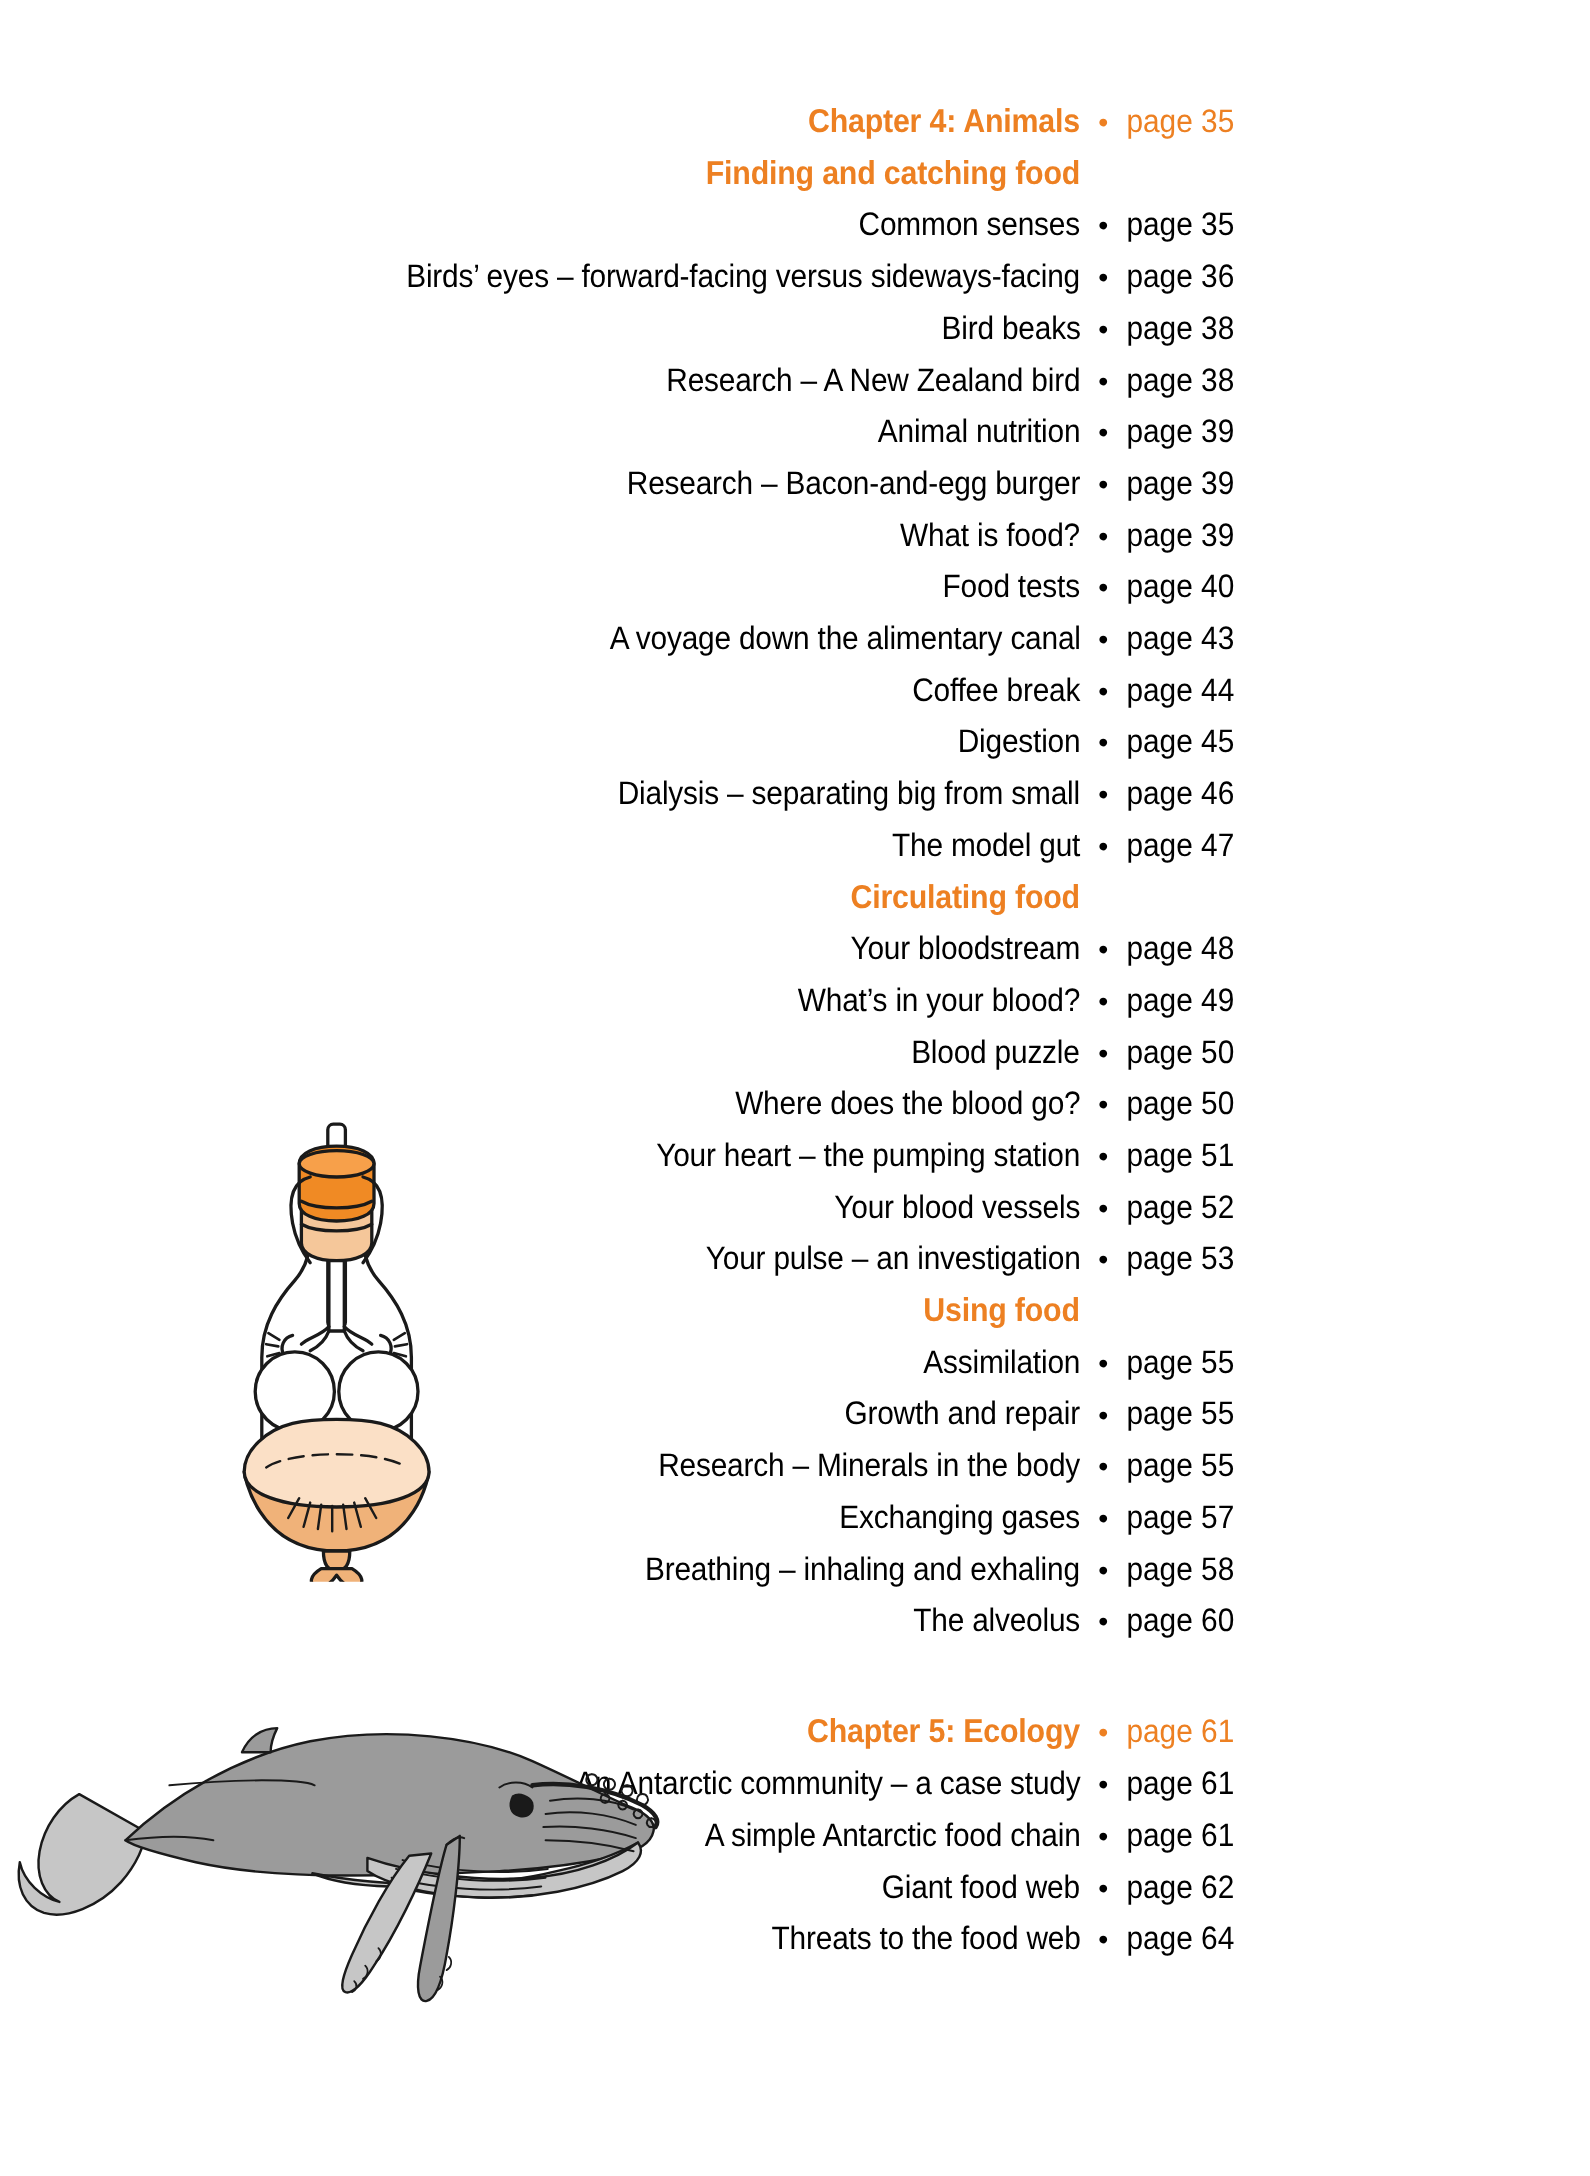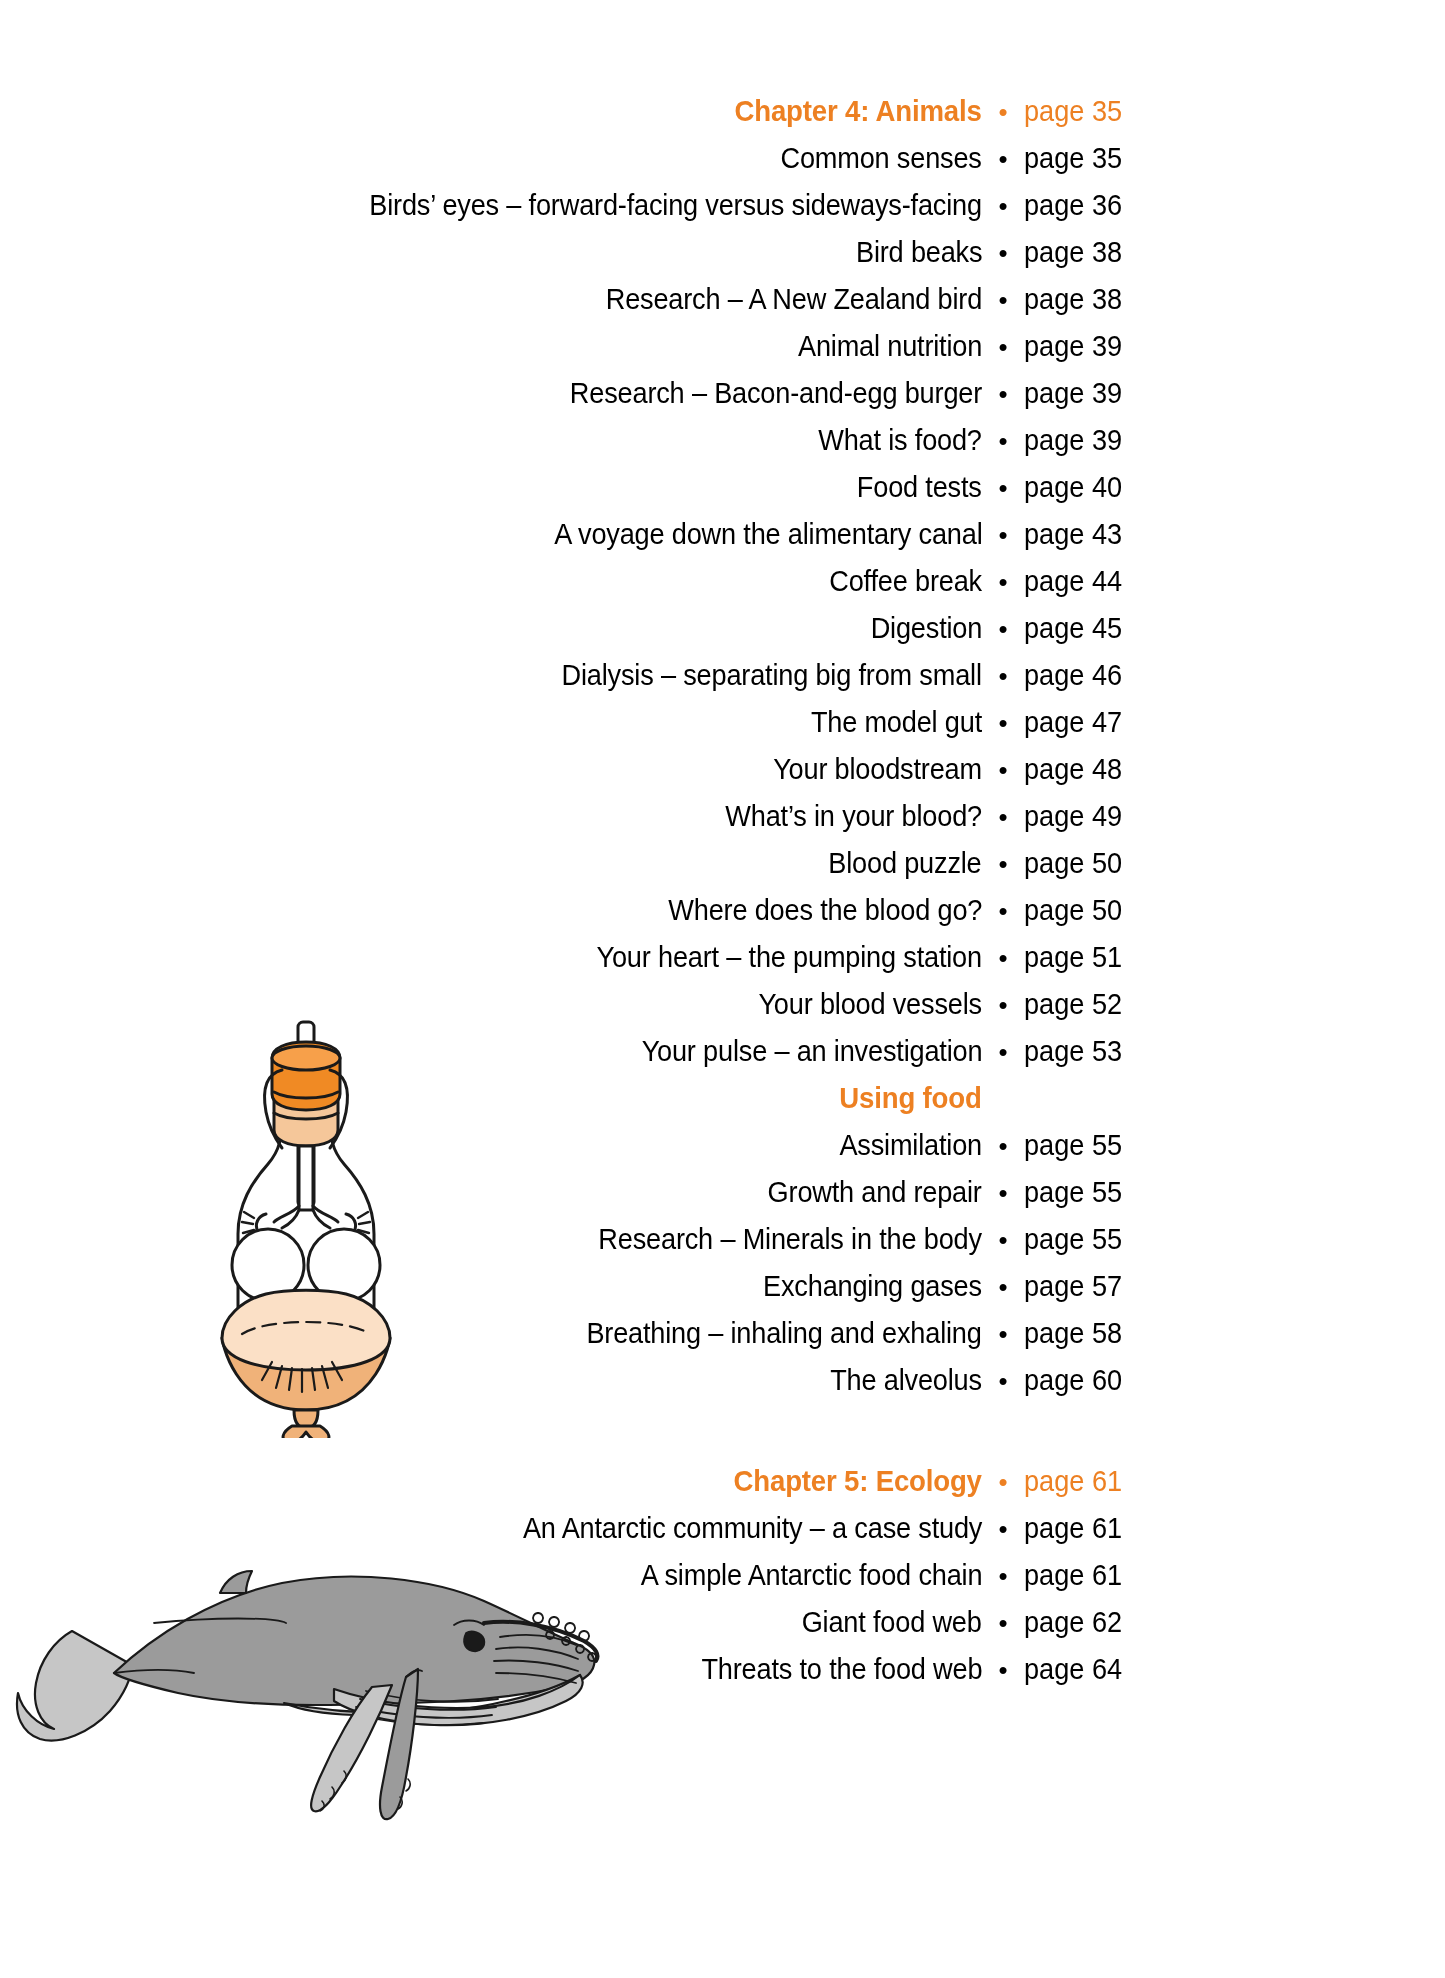--- a/index.html
+++ b/index.html
@@ -111,20 +111,25 @@
 <body>
 
 <div id="page">
 
   <div class="toc" id="toc-list">
       <div class="row chapter">
         <div class="title-cell">Chapter 4: Animals</div>
         <div class="dot-cell">•</div>
         <div class="page-cell">page 35</div>
       </div>
+      <div class="row section">
+        <div class="title-cell">Finding and catching food</div>
+        <div class="dot-cell">•</div>
+        <div class="page-cell"></div>
+      </div>
       <div class="row item">
         <div class="title-cell">Common senses</div>
         <div class="dot-cell">•</div>
         <div class="page-cell">page 35</div>
       </div>
       <div class="row item">
         <div class="title-cell">Birds’ eyes – forward-facing versus sideways-facing</div>
         <div class="dot-cell">•</div>
         <div class="page-cell">page 36</div>
       </div>
@@ -175,20 +180,25 @@
       </div>
       <div class="row item">
         <div class="title-cell">Dialysis – separating big from small</div>
         <div class="dot-cell">•</div>
         <div class="page-cell">page 46</div>
       </div>
       <div class="row item">
         <div class="title-cell">The model gut</div>
         <div class="dot-cell">•</div>
         <div class="page-cell">page 47</div>
+      </div>
+      <div class="row section">
+        <div class="title-cell">Circulating food</div>
+        <div class="dot-cell">•</div>
+        <div class="page-cell"></div>
       </div>
       <div class="row item">
         <div class="title-cell">Your bloodstream</div>
         <div class="dot-cell">•</div>
         <div class="page-cell">page 48</div>
       </div>
       <div class="row item">
         <div class="title-cell">What’s in your blood?</div>
         <div class="dot-cell">•</div>
         <div class="page-cell">page 49</div>

